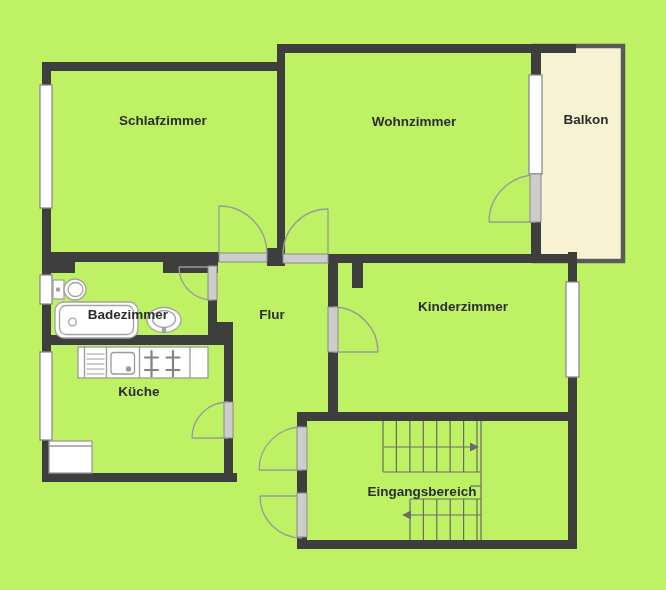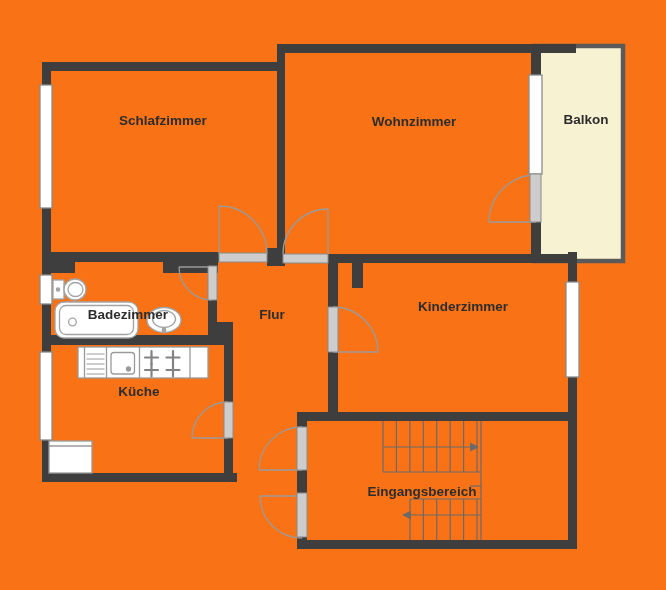--- a/index.html
+++ b/index.html
@@ -1,16 +1,16 @@
 <!DOCTYPE html>
 <html><head>
 <meta charset="utf-8">
 <style>
   html,body{margin:0;padding:0;background:#ffffff;}
-  #stage{position:relative;width:666px;height:590px;background:#f97316;overflow:hidden;
+  #stage{position:relative;width:666px;height:590px;background:#bef264;overflow:hidden;
          font-family:"Liberation Sans",sans-serif;}
   svg text{font-family:"Liberation Sans",sans-serif;font-weight:700;font-size:13.5px;
            text-anchor:middle;}
 </style>
 </head>
 <body>
 
 <div id="stage">
 <svg width="666" height="590" viewBox="0 0 666 590">
 

